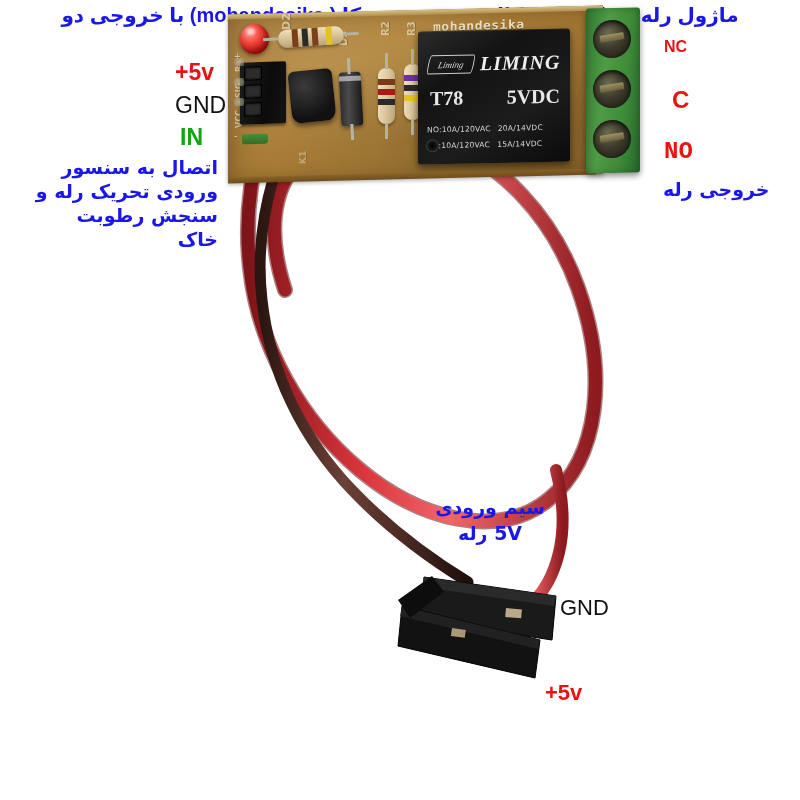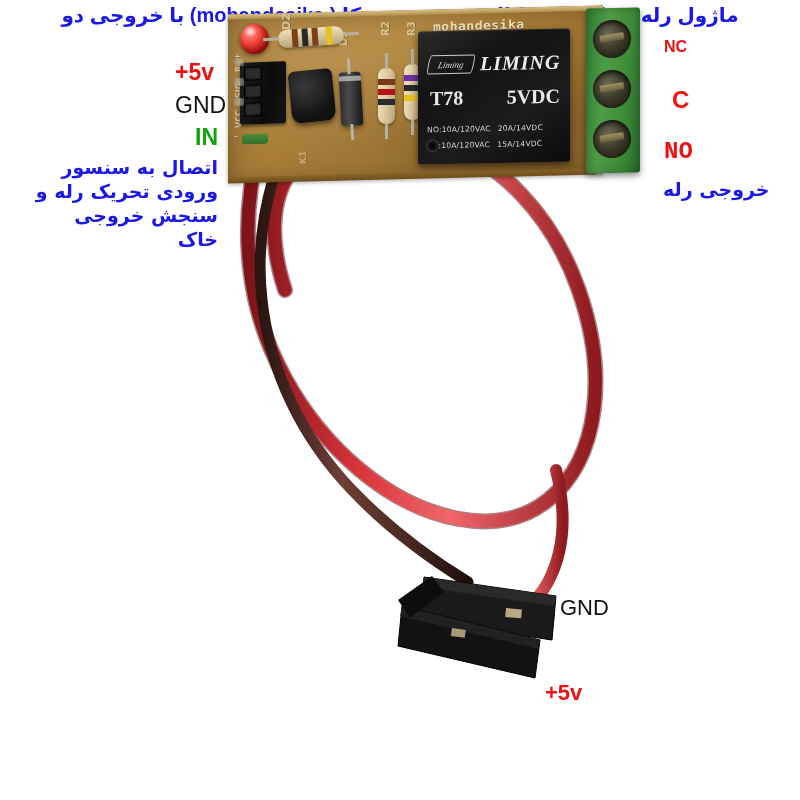--- a/index.html
+++ b/index.html
@@ -188,21 +188,21 @@
   .lbl-red{color:#ee1111;font-weight:bold;}
   .lbl-black{color:#111111;font-weight:normal;}
   .lbl-green{color:#13a50f;font-weight:bold;}
   .fa{
     color:#1a17e8;font-weight:bold;direction:rtl;
     font-family:"DejaVu Sans","Liberation Sans",sans-serif;
   }
 
   #l-p5v{left:175px;top:59px;font-size:23px;}
   #l-gnd{left:175px;top:92px;font-size:23px;}
-  #l-in{left:195px;top:124px;font-size:23px;}
+  #l-in{left:180px;top:124px;font-size:23px;}
 
   #fa-input{
     left:6px;top:155px;width:212px;text-align:right;
     font-size:19px;line-height:24px;
   }
 
   #l-nc{left:664px;top:38px;font-size:16px;}
   #l-c {left:672px;top:86px;font-size:24px;}
   #l-no{left:664px;top:138px;font-size:24px;font-family:Liberation Mono, monospace;}
   #fa-output{left:622px;top:178px;font-size:19px;margin-left:41px;}
@@ -371,30 +371,34 @@
     </div>
   </div>
 
   <div class="lbl lbl-red" id="l-p5v">+5v</div>
   <div class="lbl lbl-black" id="l-gnd">GND</div>
   <div class="lbl lbl-green" id="l-in">IN</div>
 
   <div class="lbl fa" id="fa-input">
     <div>اتصال به سنسور</div>
     <div>ورودی تحریک رله و</div>
-    <div>سنجش خروجی</div>
+    <div>سنجش رطوبت</div>
     <div>خاک</div>
   </div>
 
   <div class="lbl lbl-red" id="l-nc">NC</div>
   <div class="lbl lbl-red" id="l-c">C</div>
   <div class="lbl lbl-red" id="l-no">NO</div>
 
   <div class="lbl fa" id="fa-output">خروجی رله</div>
 
+  <div class="lbl fa" id="fa-wire">
+    <div>سیم ورودی</div>
+    <div>5V رله</div>
+  </div>
 
   <div class="lbl lbl-black" id="l-gnd2">GND</div>
   <div class="lbl lbl-red" id="l-p5v2">+5v</div>
 
   <div id="fa-caption">
     <span class="l1">ماژول رله 5 ولت تک کاناله برند مهندسیکا ( mohandesika) با خروجی دو</span>
     <span class="l2">حالت کنتاکت باز و بسته</span>
   </div>
 
 </div>

